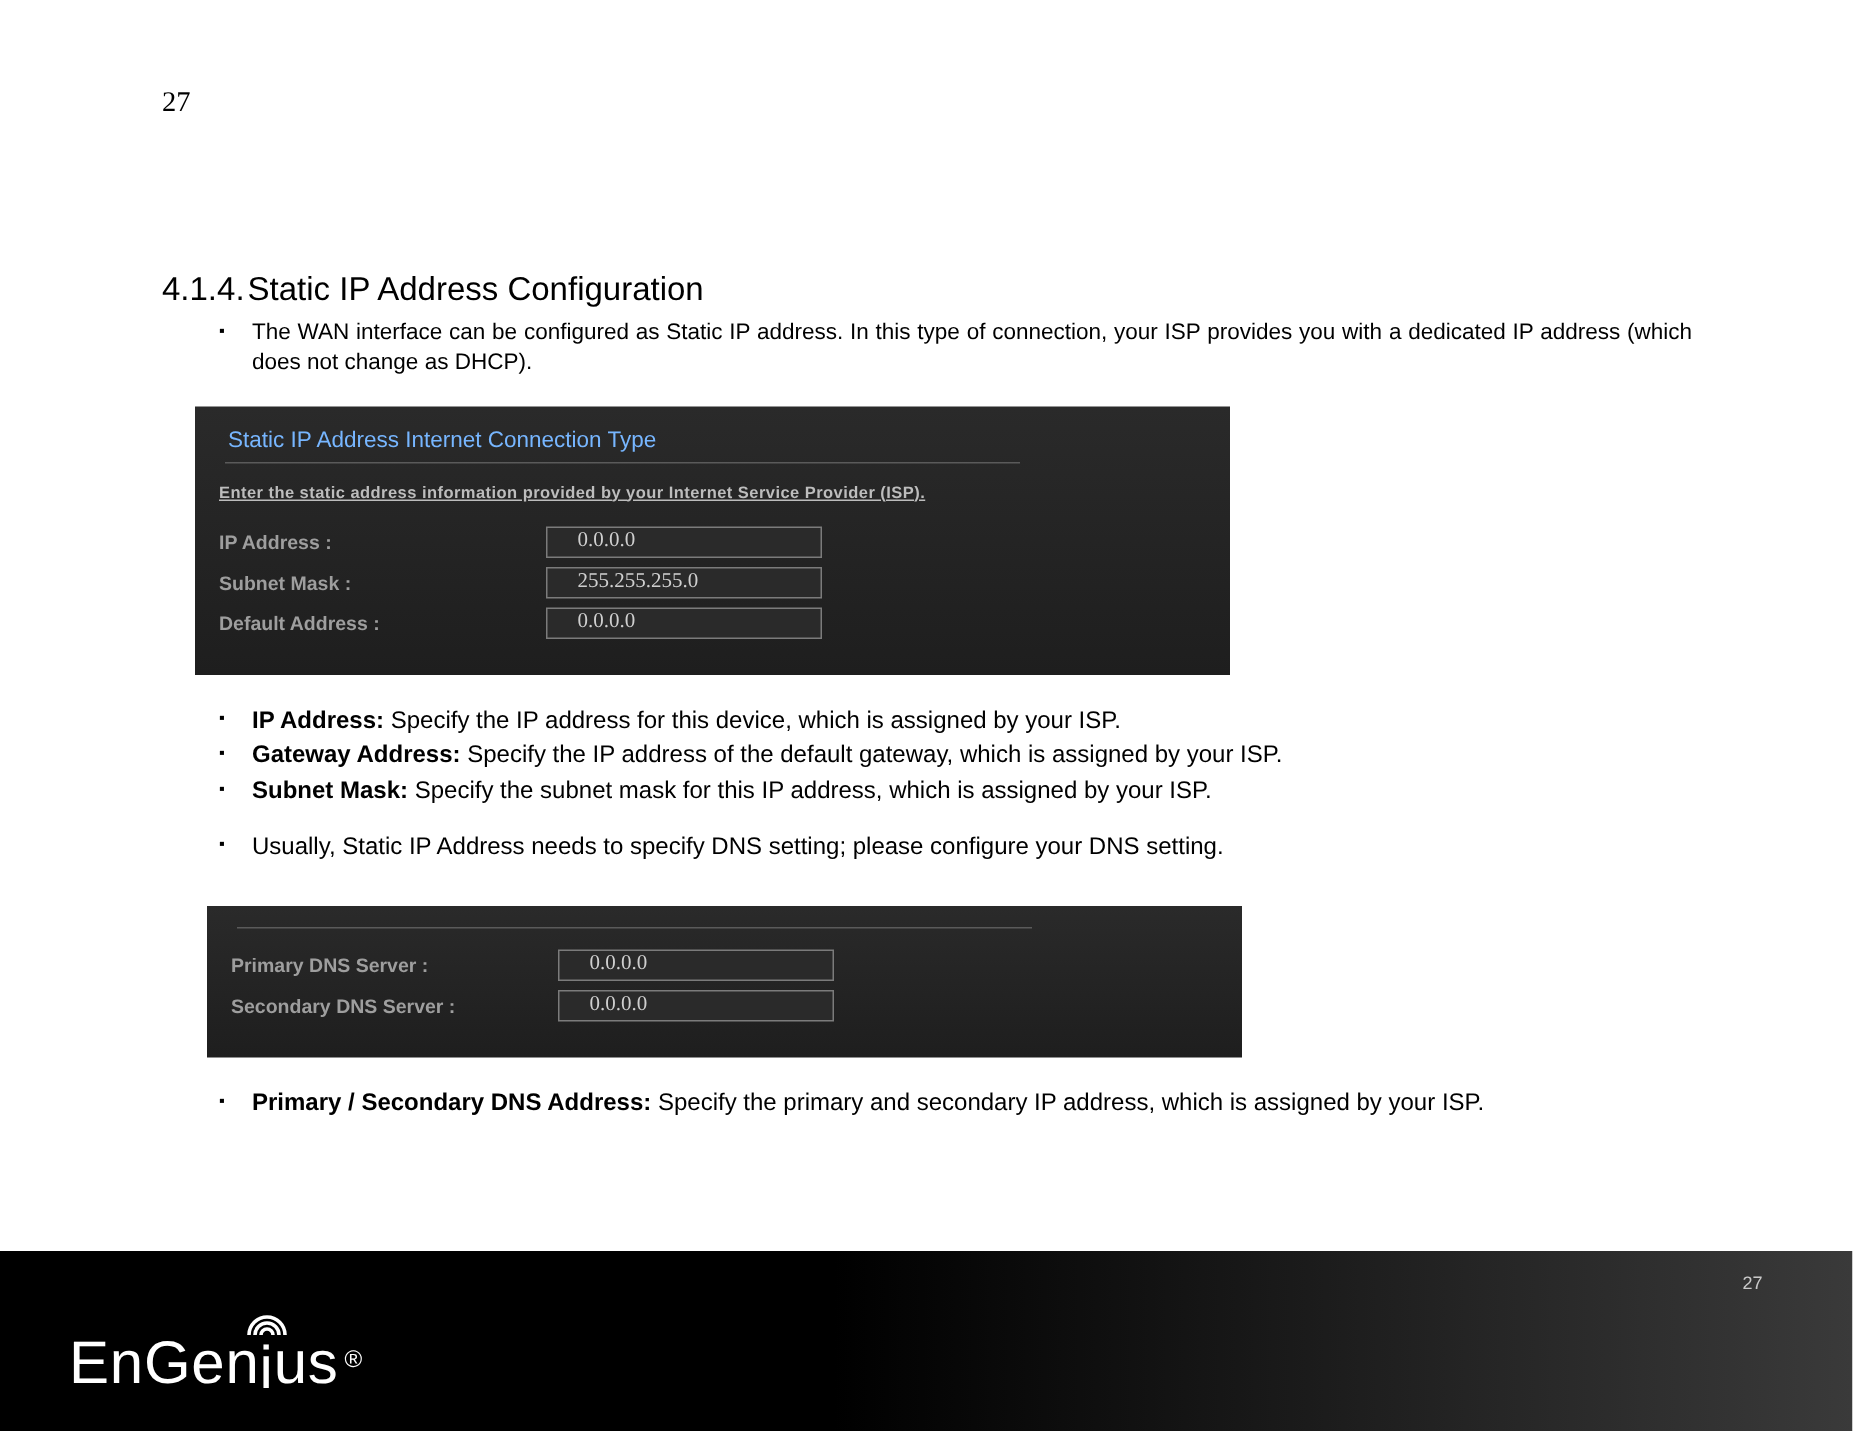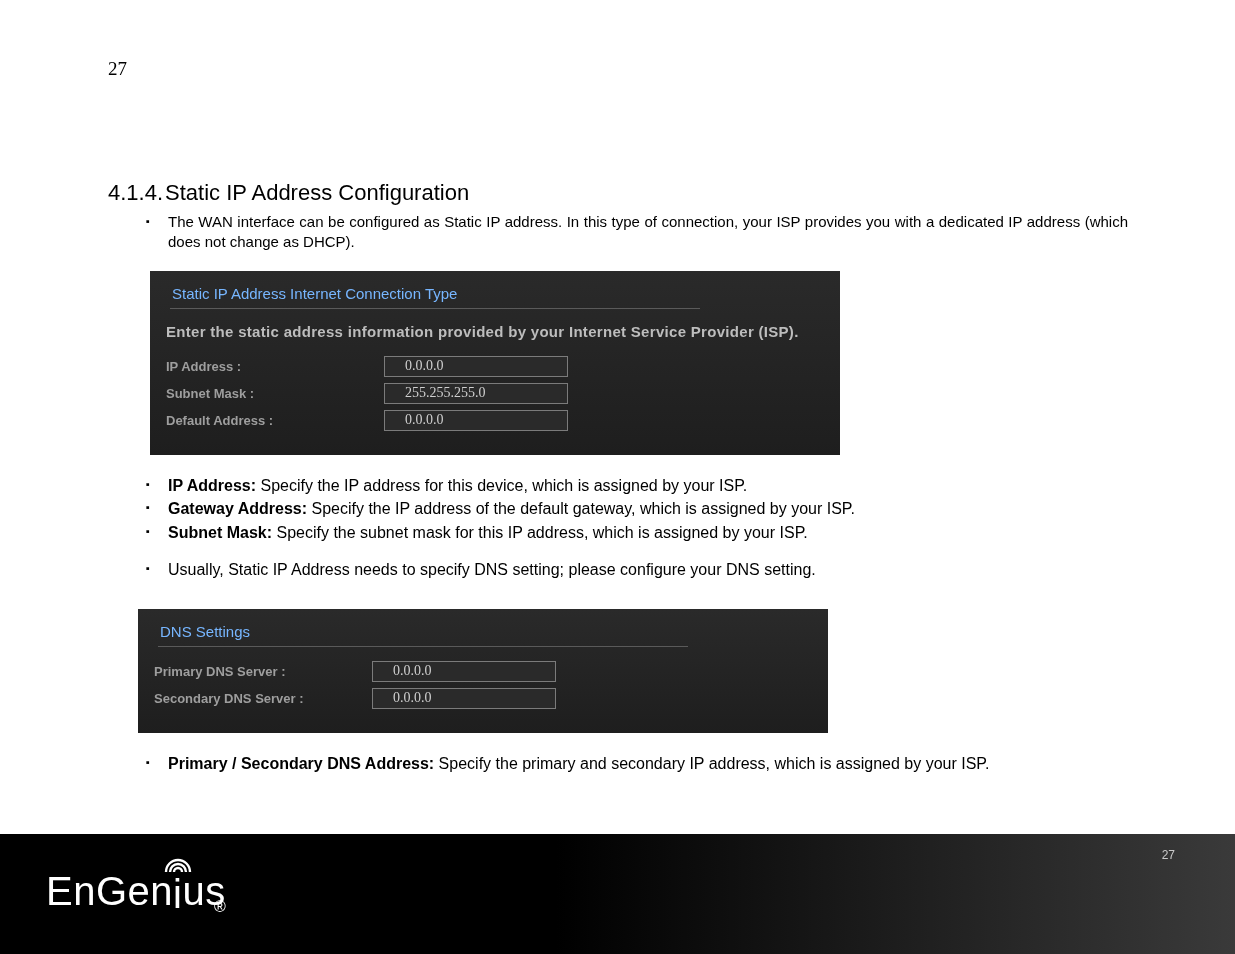--- a/index.html
+++ b/index.html
@@ -5,36 +5,36 @@
   * { box-sizing: border-box; margin: 0; padding: 0; }
   html, body { width: 1235px; height: 954px; font-family: Arial, Helvetica, sans-serif; background: #fff; color: #000; }
   .page { width: 1235px; height: 954px; position: relative; }
   .topnum { position: absolute; top: 58px; left: 108px; font-family: "Times New Roman", serif; font-size: 19px; }
   .content { position: absolute; top: 180px; left: 108px; width: 1020px; }
   .heading { font-size: 22px; font-weight: normal; margin-bottom: 6px; }
   .heading .num { margin-right: 2px; }
   .intro-list { list-style: none; padding-left: 60px; }
   .intro-list li { position: relative; font-size: 15px; line-height: 1.35; text-align: justify; }
   .intro-list li::before { content: "▪"; position: absolute; left: -22px; top: 2px; font-size: 11px; }
-  .panel { margin-top: 18px; margin-left: 42px; width: 690px; background: #262626; background: linear-gradient(180deg,#2a2a2a 0%,#1e1e1e 100%); padding: 14px 14px 18px 14px; }
+  .panel { margin-top: 18px; margin-left: 22px; width: 690px; background: #262626; background: linear-gradient(180deg,#2a2a2a 0%,#1e1e1e 100%); padding: 14px 14px 18px 14px; }
   .panel-title { color: #77b6ff; font-family: "Trebuchet MS","Segoe UI",sans-serif; font-size: 15px; padding: 0 4px 6px 8px; }
   .panel-rule { border: none; border-top: 1px solid #5a5a5a; margin: 0 6px 14px 6px; width: 530px; }
-  .panel-instr { color: #bdbdbd; font-family: Verdana, Geneva, sans-serif; font-weight: bold; font-size: 15px; letter-spacing: 0.3px; padding: 0 2px 16px 2px; }
+  .panel-instr { color: #bdbdbd; font-family: Verdana, Geneva, sans-serif; font-weight: bold; font-size: 11px; letter-spacing: 0.3px; padding: 0 2px 16px 2px; text-decoration: underline; }
   .frow { display: flex; align-items: center; margin-bottom: 6px; }
   .flabel { color: #9e9e9e; font-family: Verdana, Geneva, sans-serif; font-weight: bold; font-size: 13px; width: 220px; padding-left: 2px; }
   .finput { width: 184px; height: 21px; background: #2a2a2a; border: 1px solid #7b7b7b; color: #cfcfcf; font-family: "Times New Roman", serif; font-size: 14px; padding: 0 20px; }
   .desc-list { list-style: none; padding-left: 60px; margin-top: 20px; }
   .desc-list li { position: relative; font-size: 16px; line-height: 1.35; margin-bottom: 2px; }
   .desc-list li::before { content: "▪"; position: absolute; left: -22px; top: 2px; font-size: 11px; }
   .desc-list .gap { margin-top: 16px; }
   .desc-list b { font-weight: bold; }
   .panel2 { margin-top: 28px; margin-left: 30px; width: 690px; background: linear-gradient(180deg,#2a2a2a 0%,#1e1e1e 100%); padding: 14px 14px 18px 14px; }
   .footerband { position: absolute; left: 0; bottom: 0; width: 1235px; height: 120px; background: linear-gradient(90deg,#000 0%,#000 45%,#3a3a3a 100%); }
   .footerband .pagenum { position: absolute; right: 60px; top: 14px; color: #c9c9c9; font-size: 12px; }
-  .logo { position: absolute; left: 46px; bottom: 22px; color: #fff; display: flex; align-items: flex-end; flex-direction: column; }
+  .logo { position: absolute; left: 46px; bottom: 22px; color: #fff; display: flex; align-items: flex-end; }
   .logo-text { font-family: "Trebuchet MS","Segoe UI",sans-serif; font-size: 40px; font-weight: 500; letter-spacing: 0.5px; display: flex; align-items: flex-end; }
   .logo-i { position: relative; display: inline-block; line-height: 1; }
   .wifi-arc { position: absolute; left: 50%; transform: translateX(-50%); top: -18px; }
   .reg { font-size: 16px; margin-left: 4px; position: relative; top: -16px; }
 </style>
 </head>
 <body>
 <div class="page">
 
   <div class="topnum">27</div>
@@ -69,21 +69,20 @@
     </div>
 
     <ul class="desc-list">
       <li><b>IP Address:</b><span> Specify the IP address for this device, which is assigned by your ISP.</span></li>
       <li><b>Gateway Address:</b><span> Specify the IP address of the default gateway, which is assigned by your ISP.</span></li>
       <li><b>Subnet Mask:</b><span> Specify the subnet mask for this IP address, which is assigned by your ISP.</span></li>
       <li class="gap">Usually, Static IP Address needs to specify DNS setting; please configure your DNS setting.</li>
     </ul>
 
     <div class="panel2">
-      <div class="panel-title">DNS Settings</div>
       <hr class="panel-rule">
       <div class="frow">
         <div class="flabel">Primary DNS Server :</div>
         <input class="finput" type="text" value="0.0.0.0" style="">
       </div>
       <div class="frow">
         <div class="flabel">Secondary DNS Server :</div>
         <input class="finput" type="text" value="0.0.0.0" style="">
       </div>
     </div>

